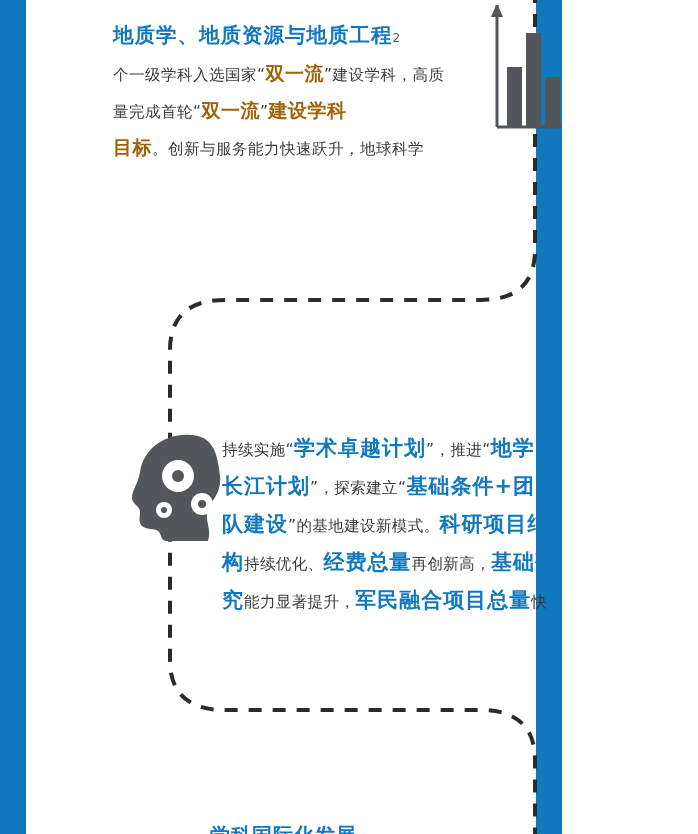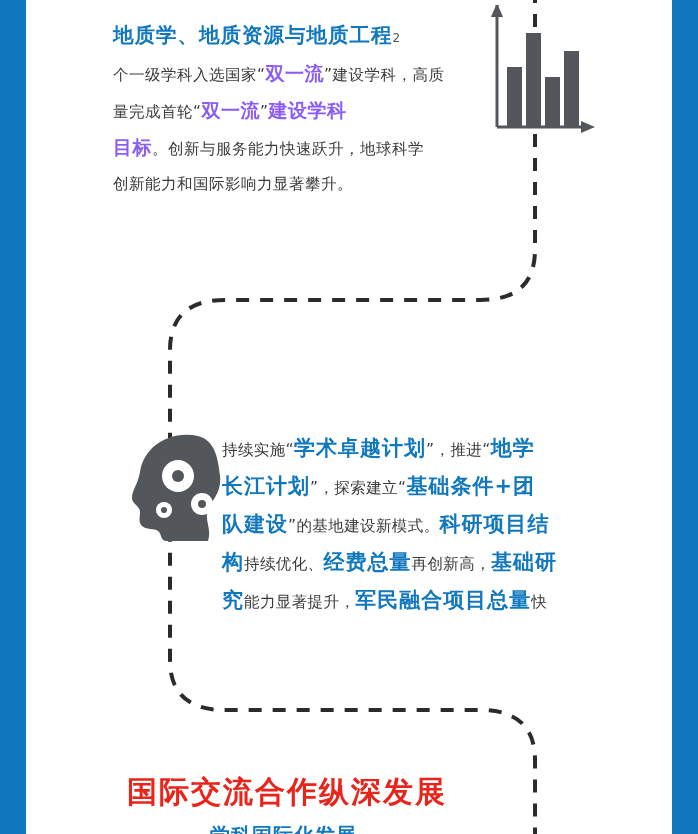--- a/index.html
+++ b/index.html
@@ -10,21 +10,21 @@
     width: 698px;
     height: 834px;
     background: #ffffff;
     font-family: "DejaVu Sans", "Liberation Sans", sans-serif;
     overflow: hidden;
     position: relative;
   }
   .page {
     position: absolute;
     left: 0; top: 0;
-    width: 698px;
+    width: 562px;
     height: 834px;
     overflow: hidden;
   }
   
   .edge-band {
     position: absolute;
     top: 0;
     width: 26px;
     height: 834px;
     background: #1278be;
@@ -64,21 +64,21 @@
     color: #3b3b3b;
     letter-spacing: 0.5px;
   }
   .b-blue {
     color: #1278be;
     font-weight: bold;
     font-size: 20.5px;
     letter-spacing: 1px;
   }
   .b-blue-sm {
-    color: #8b5cf6;
+    color: #a16207;
     font-weight: bold;
     font-size: 19px;
   }
   .num-small {
     font-size: 12px;
     color: #555;
   }
   .quote {
     color: #3b3b3b;
     font-size: 15.5px;
@@ -166,21 +166,20 @@
   <svg class="path-svg" viewBox="0 0 698 834">
     <path d="M535 -10 L535 250 Q535 300 480 300 L225 300 Q170 300 170 350 L170 660 Q170 710 225 710 L480 710 Q535 710 535 760 L535 834" fill="none" stroke="#2b2b2b" stroke-width="4" stroke-dasharray="13 11" stroke-linecap="butt"></path>
   </svg>
 
   <div class="sec1">
     <div class="para">
       <span class="b-blue">地质学、地质资源与地质工程</span><span class="num-small">2</span><br>
       <span>个一级学科入选国家</span><span class="quote">“</span><span class="b-blue-sm">双一流</span><span class="quote">”</span><span>建设学科，高质</span><br>
       <span>量完成首轮</span><span class="quote">“</span><span class="b-blue-sm">双一流</span><span class="quote">”</span><span class="b-blue-sm">建设学科</span><br>
       <span class="b-blue-sm">目标</span><span>。创新与服务能力快速跃升，地球科学</span><br>
-      <span>创新能力和国际影响力显著攀升。</span>
     </div>
   </div>
 
   <svg class="chart-icon" viewBox="0 0 110 150">
 
     <line x1="10" y1="0" x2="10" y2="122" stroke="#53575b" stroke-width="3"></line>
     <polygon points="10,-2 4,12 16,12" fill="#53575b"></polygon>
     <line x1="10" y1="122" x2="102" y2="122" stroke="#53575b" stroke-width="3"></line>
     <polygon points="108,122 94,116 94,128" fill="#53575b"></polygon>
 
@@ -208,16 +207,15 @@
   <div class="sec2-body">
     <div class="para2">
       <span>持续实施</span><span>“</span><span class="b-blue2">学术卓越计划</span><span>”</span><span>，推进</span><span>“</span><span class="b-blue2">地学</span><br>
       <span class="b-blue2">长江计划</span><span>”</span><span>，探索建立</span><span>“</span><span class="b-blue2">基础条件+团</span><br>
       <span class="b-blue2">队建设</span><span>”</span><span>的基地建设新模式。</span><span class="b-blue2">科研项目结</span><br>
       <span class="b-blue2">构</span><span>持续优化、</span><span class="b-blue2">经费总量</span><span>再创新高，</span><span class="b-blue2">基础研</span><br>
       <span class="b-blue2">究</span><span>能力显著提升，</span><span class="b-blue2">军民融合项目总量</span><span>快</span><br>
     </div>
   </div>
 
-  <div class="sec3-title">国际交流合作纵深发展</div>
   <div class="sec3-sub">学科国际化发展</div>
 
 </div>
 
 </body></html>

